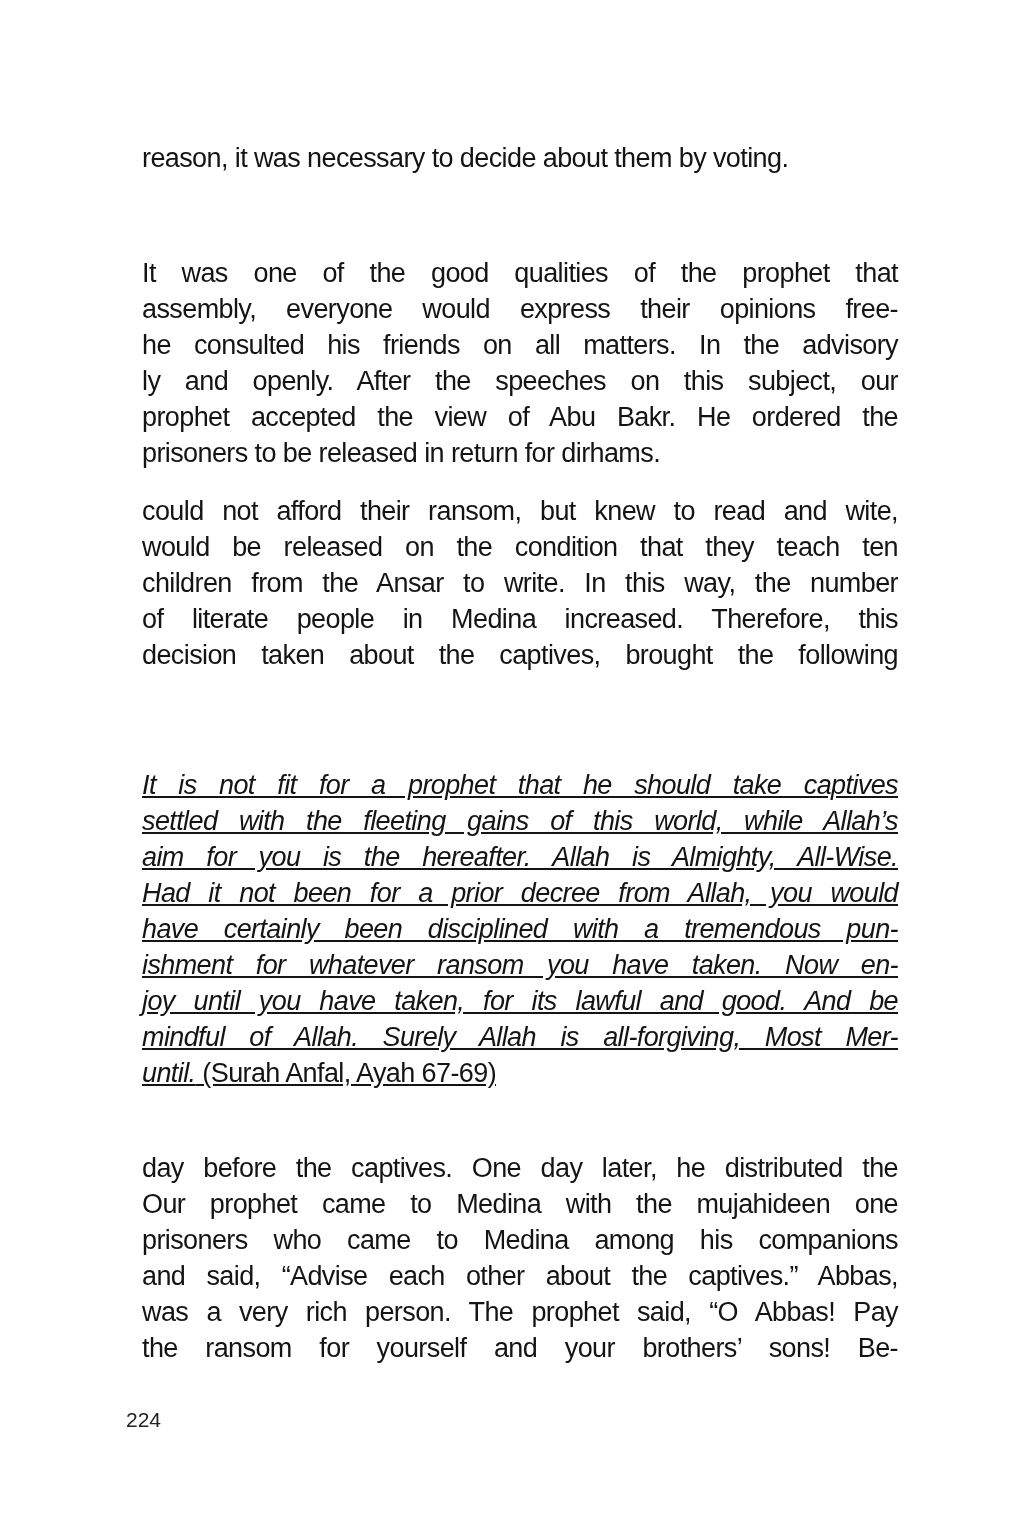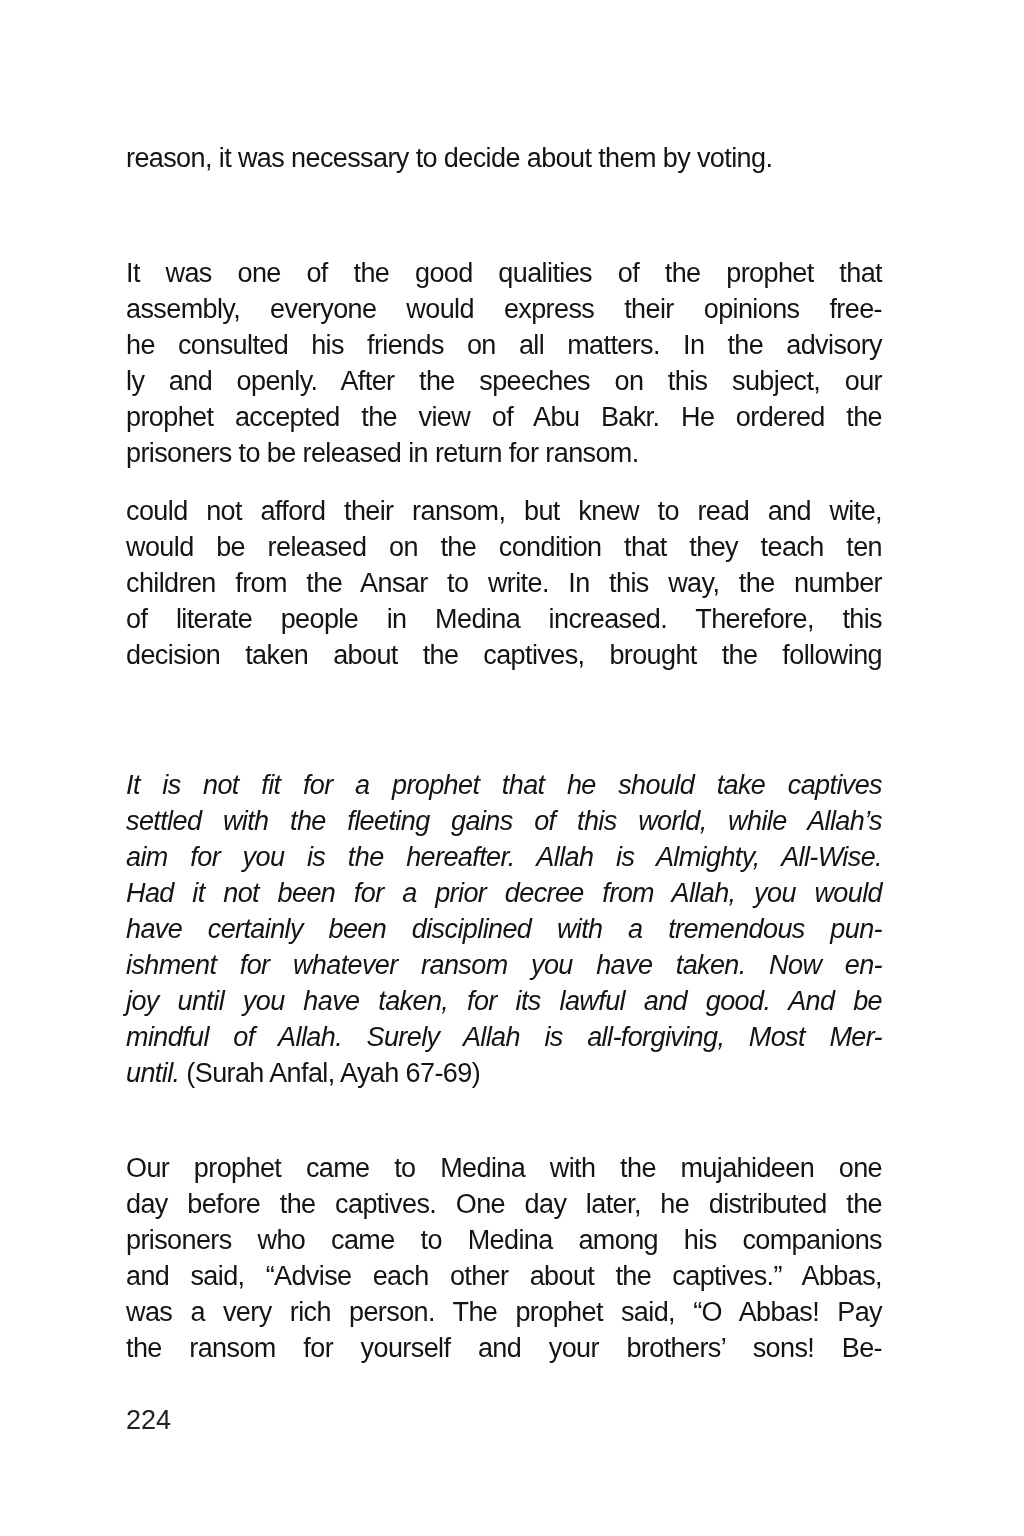--- a/index.html
+++ b/index.html
@@ -16,21 +16,21 @@
       color: #141414;
     }
     .page {
       position: absolute;
       left: 126px;
       top: 0;
       width: 756px;
     }
     .para {
       position: absolute;
-      left: 0;
+      left: 16px;
       width: 756px;
     }
     .line {
       display: block;
       height: 36px;
       line-height: 36px;
       font-size: 27px;
       white-space: nowrap;
       text-align: justify;
       text-align-last: justify;
@@ -42,48 +42,48 @@
     }
     .italic .line {
       font-style: italic;
     }
     .upright {
       font-style: normal;
     }
     #p0 { top: 140px; }
     #p1 { top: 255px; }
     #p2 { top: 493px; }
-    #p3 { top: 767px; }
+    #p3 { top: 767px; text-decoration: underline; }
     #p4 { top: 1150px; }
     .page-number {
       position: absolute;
       left: 126px;
       top: 1406px;
-      font-size: 27px;
+      font-size: 21px;
       line-height: 28px;
       color: #222222;
       font-family: "Liberation Sans", "DejaVu Sans", sans-serif;
     }
   </style>
 </head>
 <body>
 
 <div class="page">
 
   <div class="para" id="p0">
     <span class="line last">reason, it was necessary to decide about them by voting.</span>
   </div>
 
   <div class="para" id="p1">
     <span class="line">It was one of the good qualities of the prophet that</span>
     <span class="line">assembly, everyone would express their opinions free-</span>
     <span class="line">he consulted his friends on all matters. In the advisory</span>
     <span class="line">ly and openly. After the speeches on this subject, our</span>
     <span class="line">prophet accepted the view of Abu Bakr. He ordered the</span>
-    <span class="line last">prisoners to be released in return for ransom.</span>
+    <span class="line last">prisoners to be released in return for dirhams.</span>
   </div>
 
   <div class="para" id="p2">
     <span class="line">could not afford their ransom, but knew to read and wite,</span>
     <span class="line">would be released on the condition that they teach ten</span>
     <span class="line">children from the Ansar to write. In this way, the number</span>
     <span class="line">of literate people in Medina increased. Therefore, this</span>
     <span class="line">decision taken about the captives, brought the following</span>
   </div>
 
@@ -93,22 +93,22 @@
     <span class="line">aim for you is the hereafter. Allah is Almighty, All-Wise.</span>
     <span class="line">Had it not been for a prior decree from Allah, you would</span>
     <span class="line">have certainly been disciplined with a tremendous pun-</span>
     <span class="line">ishment for whatever ransom you have taken. Now en-</span>
     <span class="line">joy until you have taken, for its lawful and good. And be</span>
     <span class="line">mindful of Allah. Surely Allah is all-forgiving, Most Mer-</span>
     <span class="line last"><span>until.</span><span class="upright"> (Surah Anfal, Ayah 67-69)</span></span>
   </div>
 
   <div class="para" id="p4">
+    <span class="line">day before the captives. One day later, he distributed the</span>
     <span class="line">Our prophet came to Medina with the mujahideen one</span>
-    <span class="line">day before the captives. One day later, he distributed the</span>
     <span class="line">prisoners who came to Medina among his companions</span>
     <span class="line">and said, “Advise each other about the captives.” Abbas,</span>
     <span class="line">was a very rich person. The prophet said, “O Abbas! Pay</span>
     <span class="line">the ransom for yourself and your brothers’ sons! Be-</span>
   </div>
 
 </div>
 
 <div class="page-number">224</div>
 

